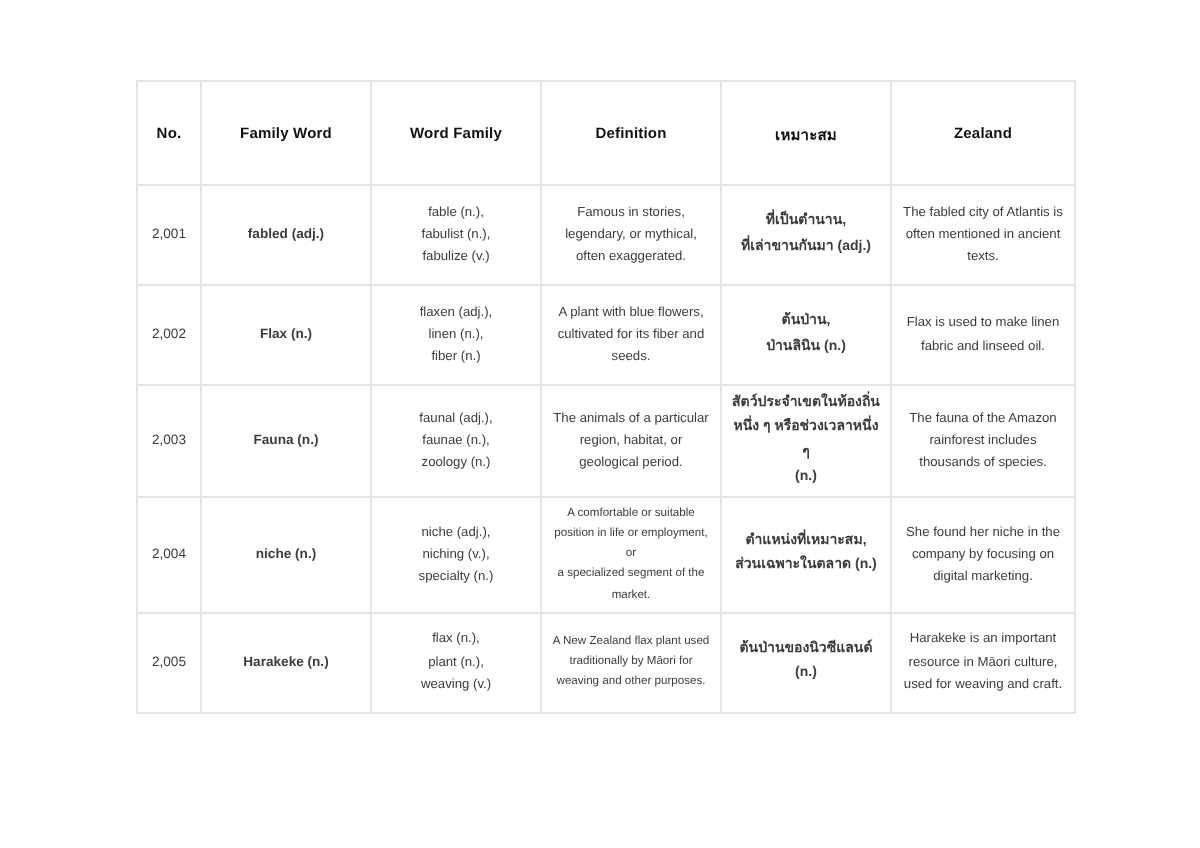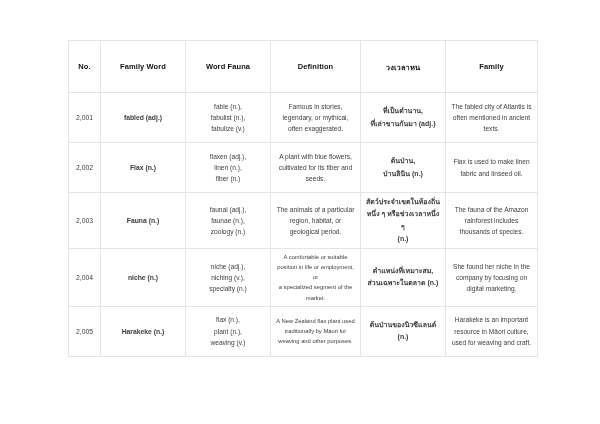--- a/index.html
+++ b/index.html
@@ -85,24 +85,24 @@
       <col style="width:85px">
       <col style="width:85px">
       <col style="width:90px">
       <col style="width:85px">
       <col style="width:92px">
     </colgroup>
     <thead>
       <tr>
         <th>No.</th>
         <th>Family Word</th>
-        <th>Word Fauna</th>
+        <th>Word Family</th>
         <th>Definition</th>
-        <th>วงเวลาหน</th>
-        <th>Family</th>
+        <th>เหมาะสม</th>
+        <th>Zealand</th>
       </tr>
     </thead>
     <tbody>
         <tr>
       <td class="no-cell">2,001</td>
       <td class="word-cell">fabled (adj.)</td>
       <td class="family-cell">fable (n.),
 fabulist (n.),
 fabulize (v.)</td>
       <td class="definition-cell">Famous in stories,

